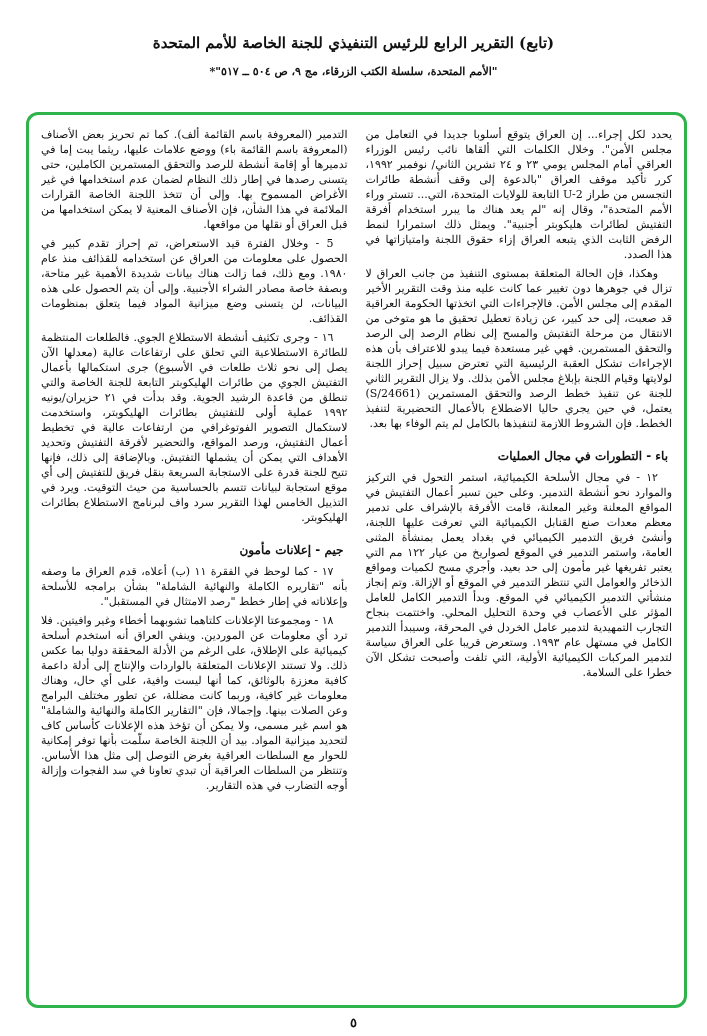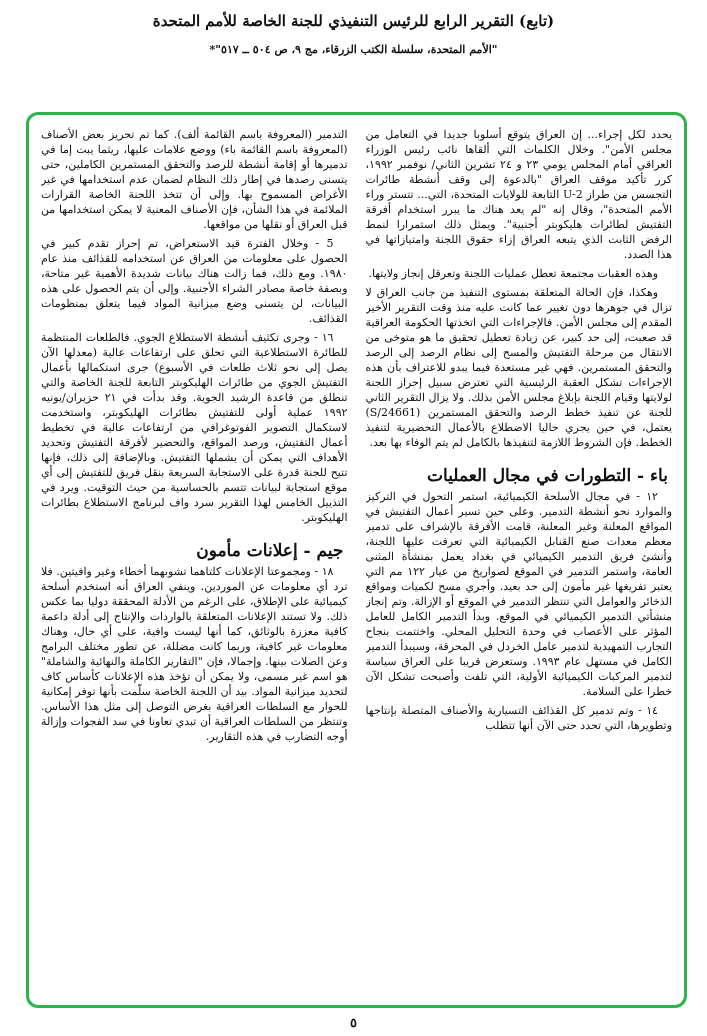--- a/index.html
+++ b/index.html
@@ -5,21 +5,21 @@
   html, body { margin: 0; padding: 0; background: #ffffff; }
   .page {
     position: relative;
     width: 707px;
     height: 1036px;
     background: #ffffff;
     font-family: "DejaVu Serif", "Liberation Serif", serif;
     color: #111;
     overflow: hidden;
   }
-  .header { text-align: center; padding-top: 12px; direction: rtl; }
+  .header { text-align: center; padding-top: 34px; direction: rtl; }
   .doc-title { font-size: 15px; font-weight: bold; margin: 0; letter-spacing: 0; }
   .citation { font-size: 11px; font-weight: bold; margin-top: 13px; }
   .content-frame {
     position: absolute;
     left: 26px;
     right: 20px;
     top: 112px;
     height: 896px;
     border: 3px solid #2fb34b;
     border-radius: 12px;
@@ -38,21 +38,21 @@
     flex: 1 1 0;
     min-width: 0;
     font-size: 11px;
     line-height: 15px;
     text-align: justify;
     overflow: hidden;
   }
   .col p { margin: 0 0 4px 0; text-indent: 14px; }
   .col p.cont { text-indent: 0; }
   .col h3.section-heading {
-    font-size: 17px;
+    font-size: 12px;
     font-weight: bold;
     margin: 18px 0 6px 0;
     padding-right: 4px;
     text-indent: 0;
   }
   .page-number {
     position: absolute;
     bottom: 6px;
     left: 0;
     right: 0;
@@ -69,32 +69,31 @@
   <div class="header">
     <h1 class="doc-title">(تابع) التقرير الرابع للرئيس التنفيذي للجنة الخاصة للأمم المتحدة</h1>
     <div class="citation">"الأمم المتحدة، سلسلة الكتب الزرقاء، مج ٩، ص ٥٠٤ ــ ٥١٧"*</div>
   </div>
 
   <div class="content-frame" style="border-color: rgb(47, 179, 75);">
     <div class="columns">
 
       <div class="col">
         <p class="cont">يحدد لكل إجراء... إن العراق يتوقع أسلوبا جديدا في التعامل من مجلس الأمن". وخلال الكلمات التي ألقاها نائب رئيس الوزراء العراقي أمام المجلس يومي ٢٣ و ٢٤ تشرين الثاني/ نوفمبر ١٩٩٢، كرر تأكيد موقف العراق "بالدعوة إلى وقف أنشطة طائرات التجسس من طراز U-2 التابعة للولايات المتحدة، التي... تتستر وراء الأمم المتحدة"، وقال إنه "لم يعد هناك ما يبرر استخدام أفرقة التفتيش لطائرات هليكوبتر أجنبية". ويمثل ذلك استمرارا لنمط الرفض الثابت الذي يتبعه العراق إزاء حقوق اللجنة وامتيازاتها في هذا الصدد.</p>
-        <p>وهذه العقبات مجتمعة تعطل عمليات اللجنة وتعرقل إنجاز ولايتها.</p>
         <p>وهكذا، فإن الحالة المتعلقة بمستوى التنفيذ من جانب العراق لا تزال في جوهرها دون تغيير عما كانت عليه منذ وقت التقرير الأخير المقدم إلى مجلس الأمن. فالإجراءات التي اتخذتها الحكومة العراقية قد صعبت، إلى حد كبير، عن زيادة تعطيل تحقيق ما هو متوخى من الانتقال من مرحلة التفتيش والمسح إلى نظام الرصد إلى الرصد والتحقق المستمرين. فهي غير مستعدة فيما يبدو للاعتراف بأن هذه الإجراءات تشكل العقبة الرئيسية التي تعترض سبيل إحراز اللجنة لولايتها وقيام اللجنة بإبلاغ مجلس الأمن بذلك. ولا يزال التقرير الثاني للجنة عن تنفيذ خطط الرصد والتحقق المستمرين (S/24661) يعتمل، في حين يجري حاليا الاضطلاع بالأعمال التحضيرية لتنفيذ الخطط. فإن الشروط اللازمة لتنفيذها بالكامل لم يتم الوفاء بها بعد.</p>
         <h3 class="section-heading">باء - التطورات في مجال العمليات</h3>
         <p>١٢ - في مجال الأسلحة الكيميائية، استمر التحول في التركيز والموارد نحو أنشطة التدمير. وعلى حين تسير أعمال التفتيش في المواقع المعلنة وغير المعلنة، قامت الأفرقة بالإشراف على تدمير معظم معدات صنع القنابل الكيميائية التي تعرفت عليها اللجنة، وأنشئ فريق التدمير الكيميائي في بغداد يعمل بمنشأة المثنى العامة، واستمر التدمير في الموقع لصواريخ من عيار ١٢٢ مم التي يعتبر تفريغها غير مأمون إلى حد بعيد. وأجري مسح لكميات ومواقع الذخائر والعوامل التي تنتظر التدمير في الموقع أو الإزالة. وتم إنجاز منشأتي التدمير الكيميائي في الموقع. وبدأ التدمير الكامل للعامل المؤثر على الأعصاب في وحدة التحليل المحلي. واختتمت بنجاح التجارب التمهيدية لتدمير عامل الخردل في المحرقة، وسيبدأ التدمير الكامل في مستهل عام ١٩٩٣. وستعرض قريبا على العراق سياسة لتدمير المركبات الكيميائية الأولية، التي تلفت وأصبحت تشكل الآن خطرا على السلامة.</p>
-        <p>١٤ - وتم تدمير كل القذائف التسيارية والأصناف المتصلة بإنتاجها وتطويرها، التي تحدد حتى الآن أنها تتطلب</p>
       </div>
 
       <div class="col">
         <p class="cont">التدمير (المعروفة باسم القائمة ألف). كما تم تحريز بعض الأصناف (المعروفة باسم القائمة باء) ووضع علامات عليها، ريثما يبت إما في تدميرها أو إقامة أنشطة للرصد والتحقق المستمرين الكاملين، حتى يتسنى رصدها في إطار ذلك النظام لضمان عدم استخدامها في غير الأغراض المسموح بها. وإلى أن تتخذ اللجنة الخاصة القرارات الملائمة في هذا الشأن، فإن الأصناف المعنية لا يمكن استخدامها من قبل العراق أو نقلها من مواقعها.</p>
         <p>5 - وخلال الفترة قيد الاستعراض، تم إحراز تقدم كبير في الحصول على معلومات من العراق عن استخدامه للقذائف منذ عام ١٩٨٠. ومع ذلك، فما زالت هناك بيانات شديدة الأهمية غير متاحة، وبصفة خاصة مصادر الشراء الأجنبية. وإلى أن يتم الحصول على هذه البيانات، لن يتسنى وضع ميزانية المواد فيما يتعلق بمنظومات القذائف.</p>
         <p>١٦ - وجرى تكثيف أنشطة الاستطلاع الجوي. فالطلعات المنتظمة للطائرة الاستطلاعية التي تحلق على ارتفاعات عالية (معدلها الآن يصل إلى نحو ثلاث طلعات في الأسبوع) جرى استكمالها بأعمال التفتيش الجوي من طائرات الهليكوبتر التابعة للجنة الخاصة والتي تنطلق من قاعدة الرشيد الجوية. وقد بدأت في ٢١ حزيران/يونيه ١٩٩٢ عملية أولى للتفتيش بطائرات الهليكوبتر، واستخدمت لاستكمال التصوير الفوتوغرافي من ارتفاعات عالية في تخطيط أعمال التفتيش، ورصد المواقع، والتحضير لأفرقة التفتيش وتحديد الأهداف التي يمكن أن يشملها التفتيش. وبالإضافة إلى ذلك، فإنها تتيح للجنة قدرة على الاستجابة السريعة بنقل فريق للتفتيش إلى أي موقع استجابة لبيانات تتسم بالحساسية من حيث التوقيت. ويرد في التذييل الخامس لهذا التقرير سرد واف لبرنامج الاستطلاع بطائرات الهليكوبتر.</p>
         <h3 class="section-heading">جيم - إعلانات مأمون</h3>
+        <p>١٧ - كما لوحظ في الفقرة ١١ (ب) أعلاه، قدم العراق ما وصفه بأنه "تقاريره الكاملة والنهائية الشاملة" بشأن برامجه للأسلحة وإعلاناته في إطار خطط "رصد الامتثال في المستقبل".</p>
         <p>١٨ - ومجموعتا الإعلانات كلتاهما تشوبهما أخطاء وغير وافيتين. فلا ترد أي معلومات عن الموردين. وينفي العراق أنه استخدم أسلحة كيميائية على الإطلاق، على الرغم من الأدلة المحققة دوليا بما عكس ذلك. ولا تستند الإعلانات المتعلقة بالواردات والإنتاج إلى أدلة داعمة كافية معززة بالوثائق، كما أنها ليست وافية، على أي حال، وهناك معلومات غير كافية، وربما كانت مضللة، عن تطور مختلف البرامج وعن الصلات بينها. وإجمالا، فإن "التقارير الكاملة والنهائية والشاملة" هو اسم غير مسمى، ولا يمكن أن تؤخذ هذه الإعلانات كأساس كاف لتحديد ميزانية المواد. بيد أن اللجنة الخاصة سلّمت بأنها توفر إمكانية للحوار مع السلطات العراقية بغرض التوصل إلى مثل هذا الأساس. وتنتظر من السلطات العراقية أن تبدي تعاونا في سد الفجوات وإزالة أوجه التضارب في هذه التقارير.</p>
       </div>
 
     </div>
   </div>
 
   <div class="page-number">٥</div>
 
 </div>
 

